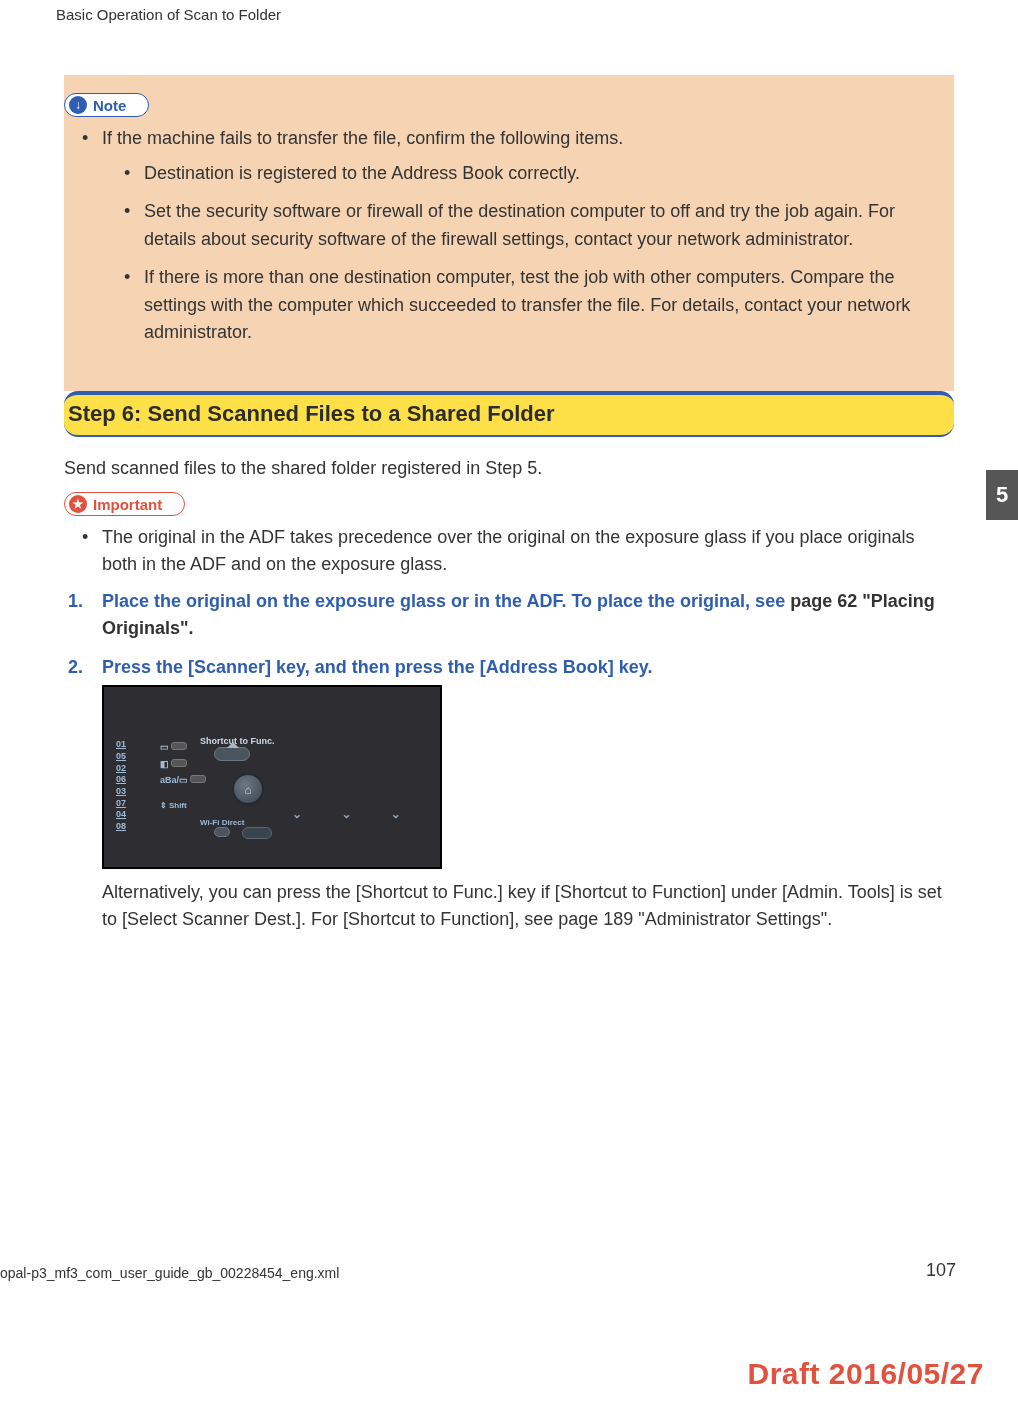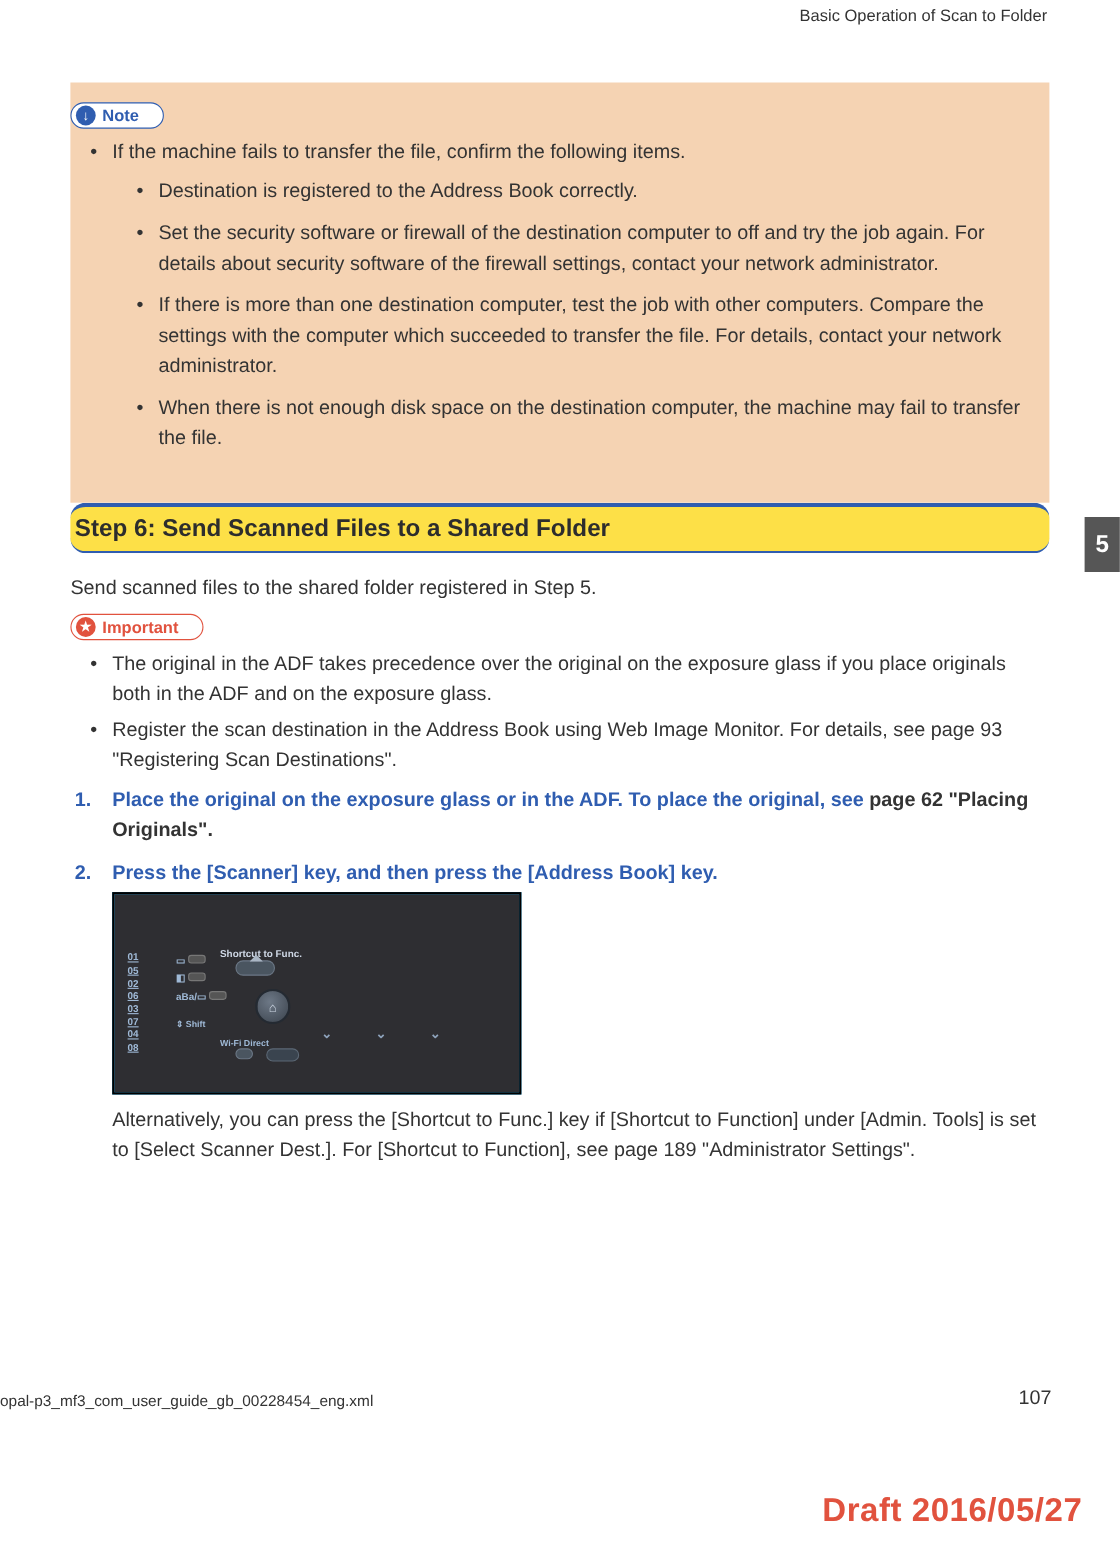--- a/index.html
+++ b/index.html
@@ -12,21 +12,20 @@
     background: #fff;
     position: relative;
   }
   .page {
     width: 1018px;
     height: 1421px;
     padding: 0 56px 0 56px;
     position: relative;
   }
   .running-head {
-    text-align: right;
     font-size: 15px;
     color: #333;
     padding-top: 6px;
     padding-right: 10px;
     margin-bottom: 52px;
   }
   .content {
     padding-left: 8px;
     padding-right: 8px;
   }
@@ -143,24 +142,24 @@
     font-weight: bold;
   }
   .ordered > li .num {
     position: absolute;
     left: 4px;
     top: 0;
     font-weight: bold;
     color: #2f5db0;
   }
   .image-figure {
-    width: 372px;
+    width: 340px;
     border: 2px solid #000;
     margin: 4px 0 10px 0;
-    background: #0ea5e9;
+    background: #a3a3a3;
   }
   .image-top {
     background: #2e2e32;
     height: 180px;
     position: relative;
     overflow: hidden;
   }
   .speed-dials {
     position: absolute;
     left: 12px;
@@ -330,40 +329,38 @@
         <span class="badge-icon">↓</span>
         <span>Note</span>
       </span>
       <ul class="top-list">
         <li>
           <span>If the machine fails to transfer the file, confirm the following items.</span>
           <ul class="sub-list">
             <li>Destination is registered to the Address Book correctly.</li>
             <li>Set the security software or firewall of the destination computer to off and try the job again. For details about security software of the firewall settings, contact your network administrator.</li>
             <li>If there is more than one destination computer, test the job with other computers. Compare the settings with the computer which succeeded to transfer the file. For details, contact your network administrator.</li>
-            <li>When there is not enough disk space on the destination computer, the machine may fail to transfer the file.</li>
           </ul>
         </li>
       </ul>
     </div>
 
     <div class="step-heading-wrap">
       <div class="step-heading">Step 6: Send Scanned Files to a Shared Folder</div>
     </div>
 
     <p class="body-para">Send scanned files to the shared folder registered in Step 5.</p>
 
     <span class="important-badge">
       <span class="badge-icon">★</span>
       <span>Important</span>
     </span>
 
     <ul class="top-list important-list">
       <li>The original in the ADF takes precedence over the original on the exposure glass if you place originals both in the ADF and on the exposure glass.</li>
-      <li>Register the scan destination in the Address Book using Web Image Monitor. For details, see page 93 "Registering Scan Destinations".</li>
     </ul>
 
     <ol class="ordered">
       <li>
         <span class="num">1.</span>
         <span>Place the original on the exposure glass or in the ADF. To place the original, see </span><span style="color:#333;">page 62 "Placing Originals".</span>
       </li>
       <li>
         <span class="num">2.</span>
         <span>Press the [Scanner] key, and then press the [Address Book] key.</span>

